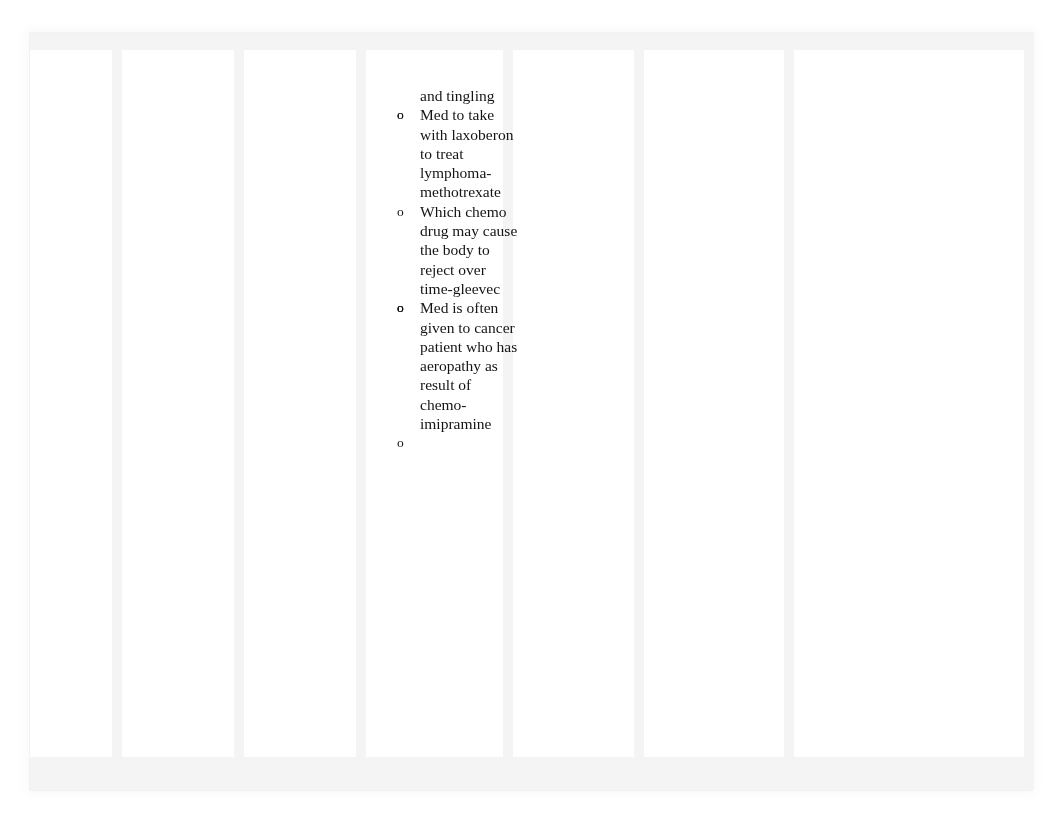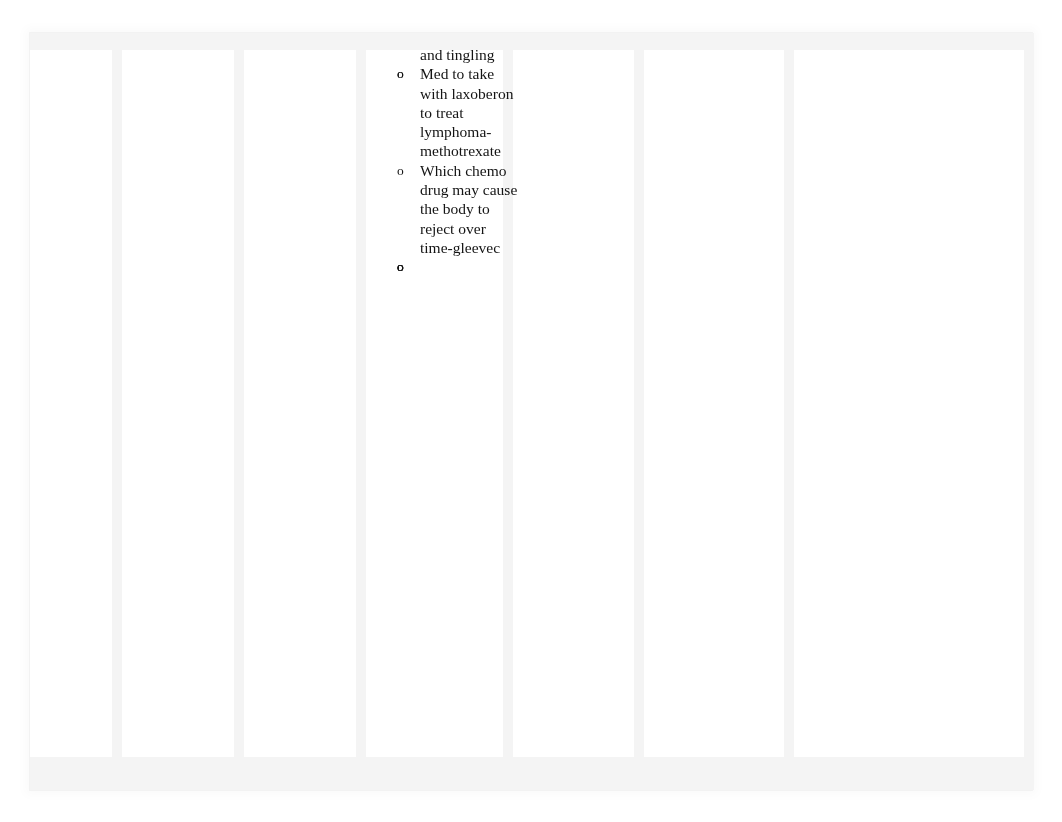--- a/index.html
+++ b/index.html
@@ -77,20 +77,21 @@
     font-size: 15.5px;
     line-height: 19.3px;
     color: #141414;
     text-align: left;
     word-break: break-word;
     hyphens: none;
   }
 
   .outline-item.continuation {
     padding-left: 38px;
+    margin-top: 41px;
   }
 
   .bullet-marker {
     position: absolute;
     left: 15px;
     top: 0;
     font-size: 13.5px;
     line-height: 19.3px;
     color: #141414;
   }
@@ -136,20 +137,21 @@
             <span class="item-text">Which chemo drug may cause the body to reject over time-gleevec</span>
           </li>
           <li class="outline-item">
             <span class="bullet-marker">o</span>
           </li>
           <li class="outline-item">
             <span class="bullet-marker">o</span>
           </li>
           <li class="outline-item">
             <span class="bullet-marker">o</span>
+            <span class="item-text">Med is often given to cancer patient who has aeropathy as result of chemo-imipramine</span>
           </li>
           <li class="outline-item">
             <span class="bullet-marker">o</span>
           </li>
         </ul>
     </div>
 
   </div>
 
 </div>

